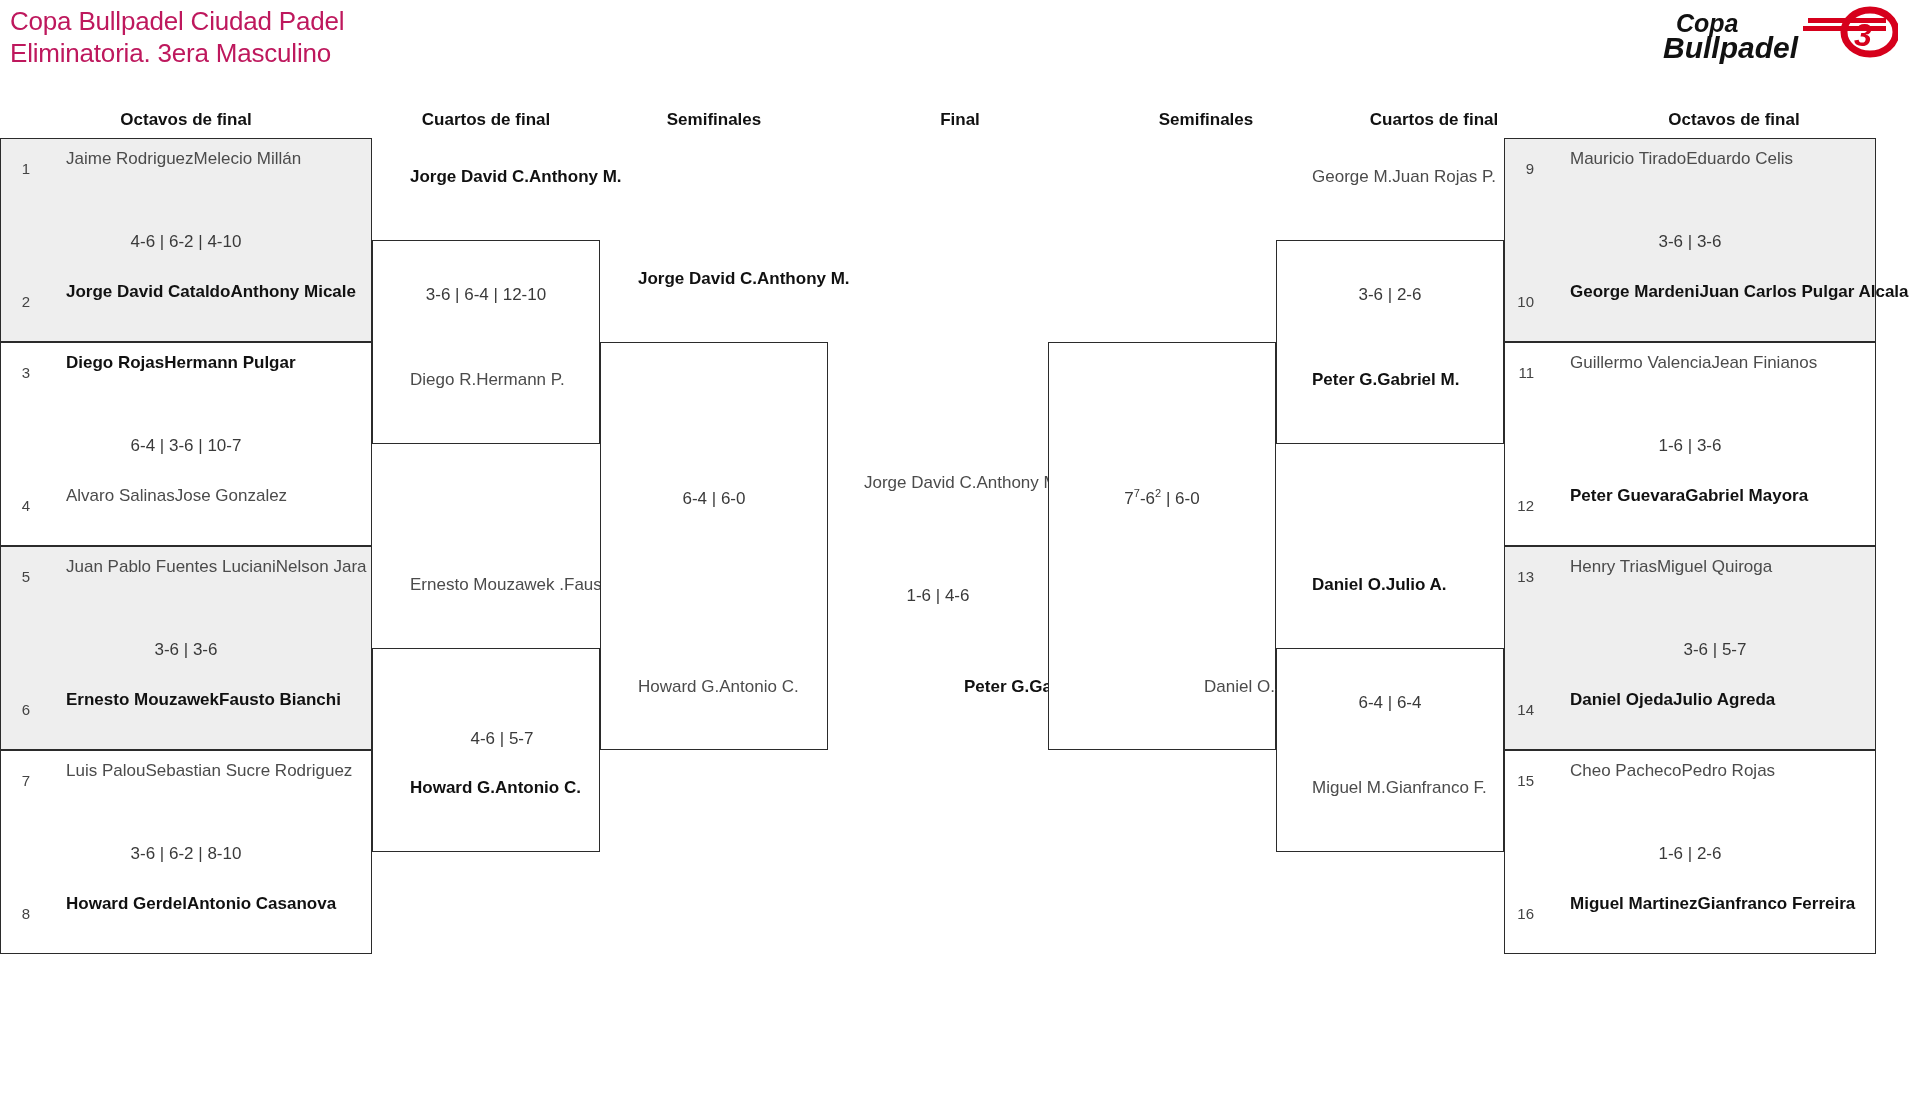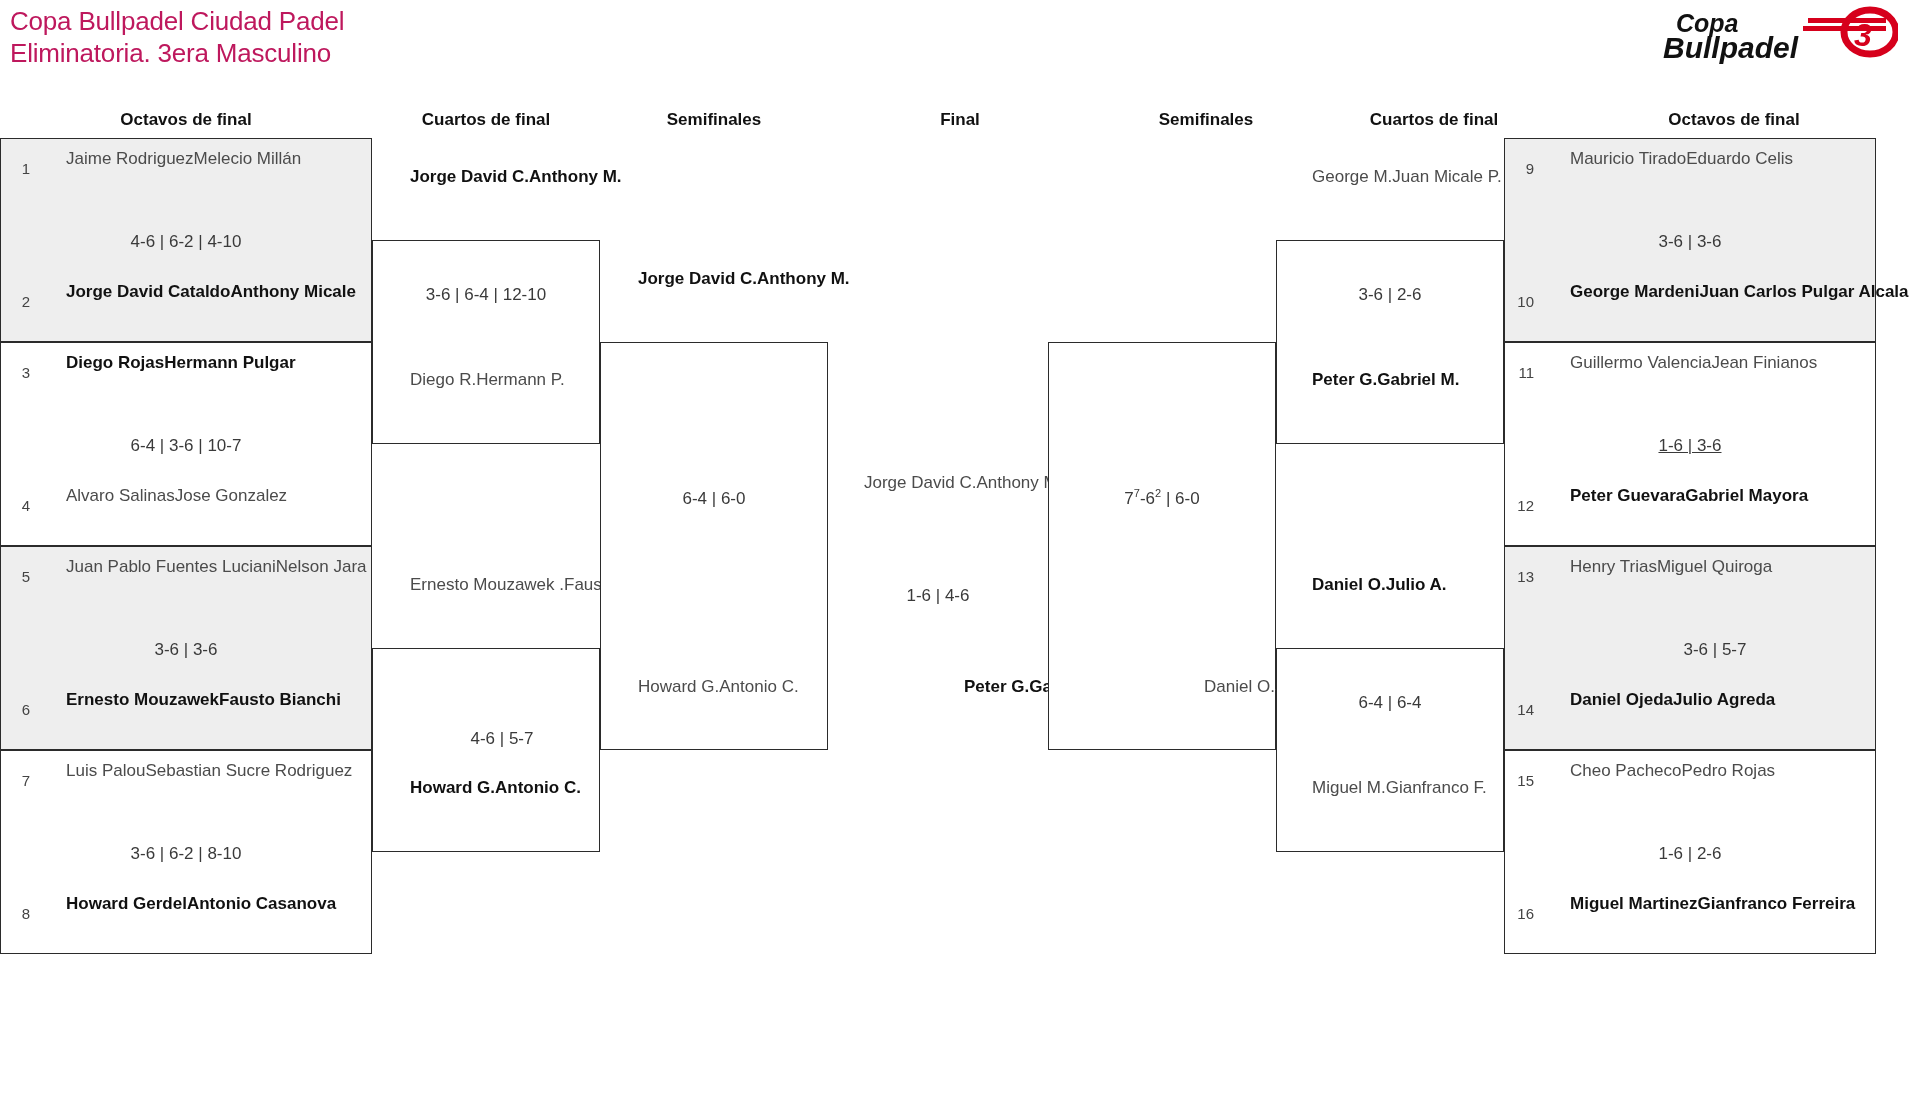--- a/index.html
+++ b/index.html
@@ -240,21 +240,21 @@
       <span>Julio A.</span>
     </span>
   </div>
 
   <div class="cellbox plain" style="left:1276px;top:240px;width:228px;height:204px;"></div>
   <div class="cellbox plain" style="left:1276px;top:648px;width:228px;height:204px;"></div>
 
   <div class="team loser" style="left:1284px;top:166px;">
     <span class="names" style="align-items:flex-end;width:210px;">
       <span>George M.</span>
-      <span>Juan Micale P.</span>
+      <span>Juan Rojas P.</span>
     </span>
   </div>
   <div class="score" style="left:1276px;top:285px;width:228px;">3-6 | 2-6</div>
   <div class="team winner" style="left:1284px;top:369px;">
     <span class="names" style="align-items:flex-end;width:210px;">
       <span>Peter G.</span>
       <span>Gabriel M.</span>
     </span>
   </div>
 
@@ -293,21 +293,21 @@
     </span>
   </div>
 
   <div class="team loser" style="left:1512px;top:352px;">
     <span class="seed">11</span>
     <span class="names">
       <span>Guillermo Valencia</span>
       <span>Jean Finianos</span>
     </span>
   </div>
-  <div class="score" style="left:1504px;top:436px;width:372px;text-decoration:underline;">1-6 | 3-6</div>
+  <div class="score" style="left:1504px;top:436px;width:372px;">1-6 | 3-6</div>
   <div class="team winner" style="left:1512px;top:485px;">
     <span class="seed">12</span>
     <span class="names">
       <span>Peter Guevara</span>
       <span>Gabriel Mayora</span>
     </span>
   </div>
 
   <div class="team loser" style="left:1512px;top:556px;">
     <span class="seed">13</span>

